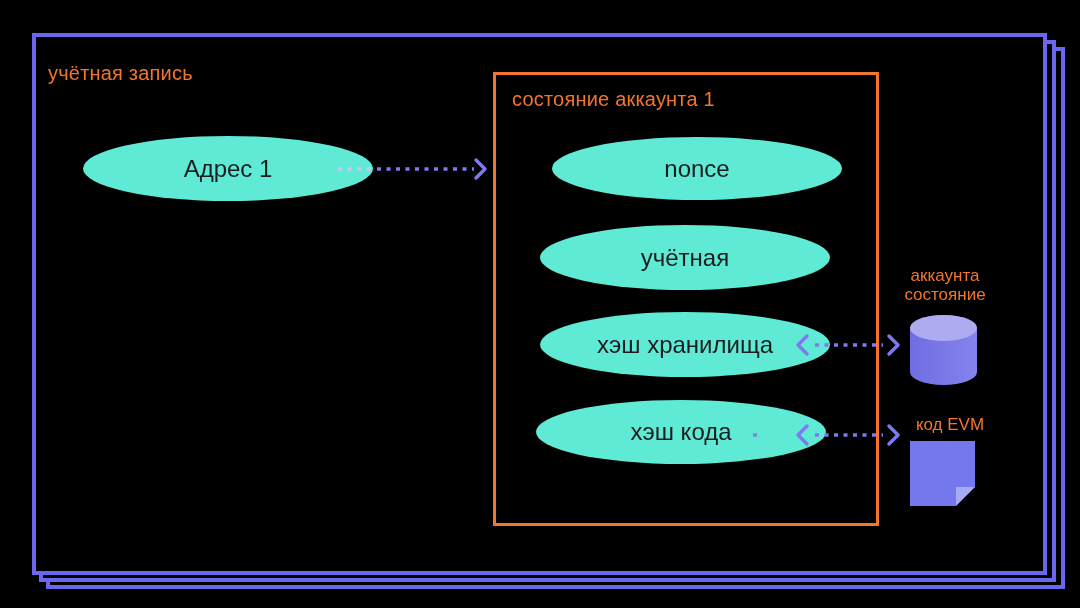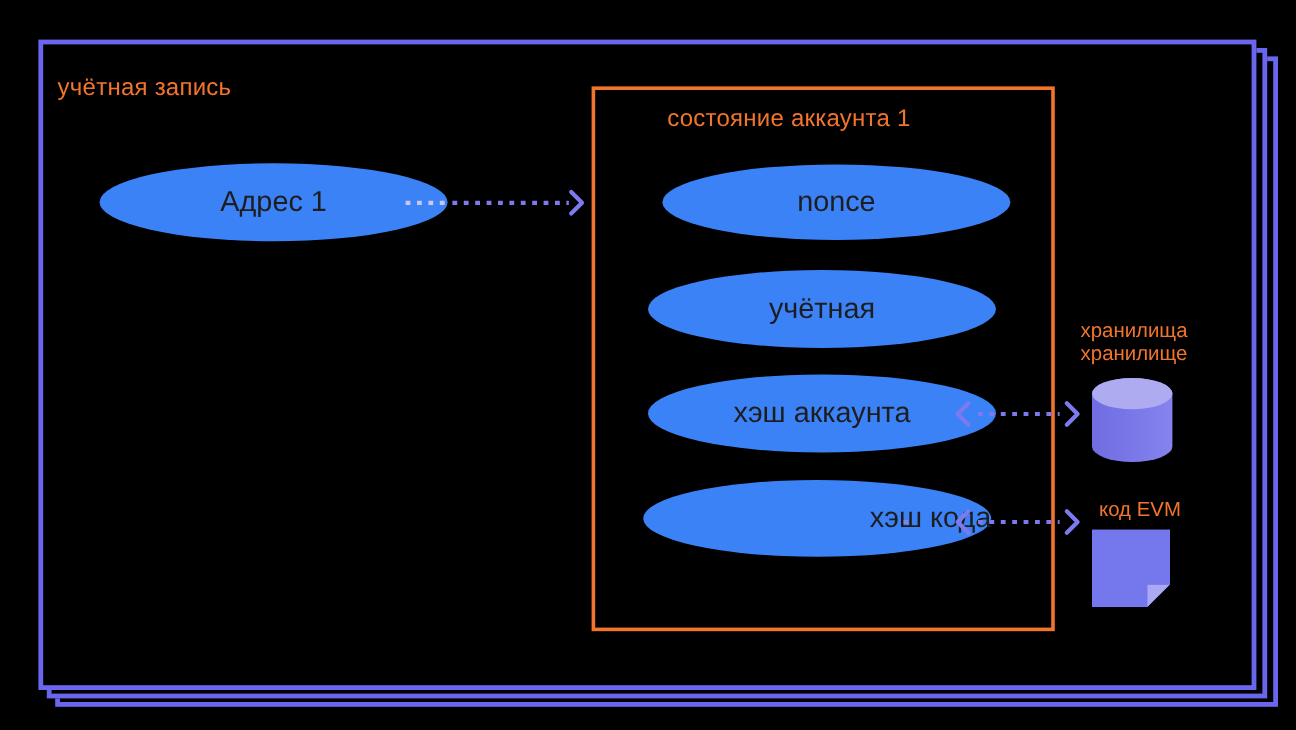--- a/index.html
+++ b/index.html
@@ -13,35 +13,35 @@
     border:4px solid #6a67ee;background:#000;
   }
   .layer-3{left:46px;top:47px;width:1019px;height:542px;}
   .layer-2{left:39px;top:40px;width:1017px;height:542px;}
   .layer-1{left:32px;top:33px;width:1015px;height:542px;}
   .frame-label{
     position:absolute;color:#f2752d;font-size:20px;font-weight:500;
     letter-spacing:.2px;white-space:nowrap;
   }
   .account-label{left:48px;top:50px;margin-top:12px;}
-  .state-label{left:512px;top:88px;margin-left:44px;}
+  .state-label{left:512px;top:88px;}
   .state-box{
     position:absolute;left:493px;top:72px;width:386px;height:454px;
     box-sizing:border-box;border:3px solid #f2752d;background:#000;
   }
   .ellipse{
-    position:absolute;border-radius:50%;background:#3b82f6;
+    position:absolute;border-radius:50%;background:#5eead4;
     display:flex;align-items:center;justify-content:center;
     color:#1d1d1f;font-size:24px;
   }
   .addr{left:83px;top:136px;width:290px;height:65px;}
   .el-0{left:552px;top:137px;width:290px;height:63px;}
   .el-1{left:540px;top:225px;width:290px;height:65px;}
   .el-2{left:540px;top:312px;width:290px;height:65px;}
-  .el-3{left:536px;top:400px;width:290px;height:64px;justify-content:flex-end;}
+  .el-3{left:536px;top:400px;width:290px;height:64px;}
   .arrow{position:absolute;overflow:visible;}
   .side-label{
     position:absolute;color:#f2752d;font-size:17px;font-weight:500;
     text-align:center;line-height:19px;white-space:nowrap;
   }
   .storage-label{left:880px;top:266px;width:130px;}
   .evm-label{left:885px;top:415px;width:130px;}
   
   .cylinder{position:absolute;left:910px;top:315px;width:67px;height:70px;}
   .cylinder .cyl-body{
@@ -86,42 +86,42 @@
 <div class="state-box"></div>
 <div class="frame-label state-label">состояние аккаунта 1</div>
 
 <div class="ellipse el-0">
   <span>nonce</span>
 </div>
 <div class="ellipse el-1">
   <span>учётная</span>
 </div>
 <div class="ellipse el-2">
-  <span>хэш аккаунта</span>
+  <span>хэш хранилища</span>
 </div>
 <div class="ellipse el-3">
   <span>хэш кода</span>
 </div>
 
 <svg class="arrow" style="left:745px;top:331px;" width="160" height="28">
   <polyline points="62,5 53,14 62,23" fill="none" stroke="#7d7af0" stroke-width="3.5" stroke-linecap="round" stroke-linejoin="round"></polyline>
   <line x1="70" y1="14" x2="138" y2="14" stroke="#7d7af0" stroke-width="3.5" stroke-dasharray="4 5.5"></line>
   <polyline points="144,5 153,14 144,23" fill="none" stroke="#7d7af0" stroke-width="3.5" stroke-linecap="round" stroke-linejoin="round"></polyline>
 </svg>
 
 <svg class="arrow" style="left:745px;top:421px;" width="160" height="28">
   <line x1="8" y1="14" x2="12" y2="14" stroke="#8683d8" stroke-width="3.5"></line>
   <polyline points="62,5 53,14 62,23" fill="none" stroke="#7d7af0" stroke-width="3.5" stroke-linecap="round" stroke-linejoin="round"></polyline>
   <line x1="70" y1="14" x2="138" y2="14" stroke="#7d7af0" stroke-width="3.5" stroke-dasharray="4 5.5"></line>
   <polyline points="144,5 153,14 144,23" fill="none" stroke="#7d7af0" stroke-width="3.5" stroke-linecap="round" stroke-linejoin="round"></polyline>
 </svg>
 
 <div class="side-label storage-label">
-  <div>хранилища</div>
-  <div>хранилище</div>
+  <div>аккаунта</div>
+  <div>состояние</div>
 </div>
 <div class="cylinder">
   <div class="cyl-body"></div>
   <div class="cyl-top"></div>
 </div>
 
 <div class="side-label evm-label">код EVM</div>
 <div class="doc">
   <div class="fold"></div>
 </div>

